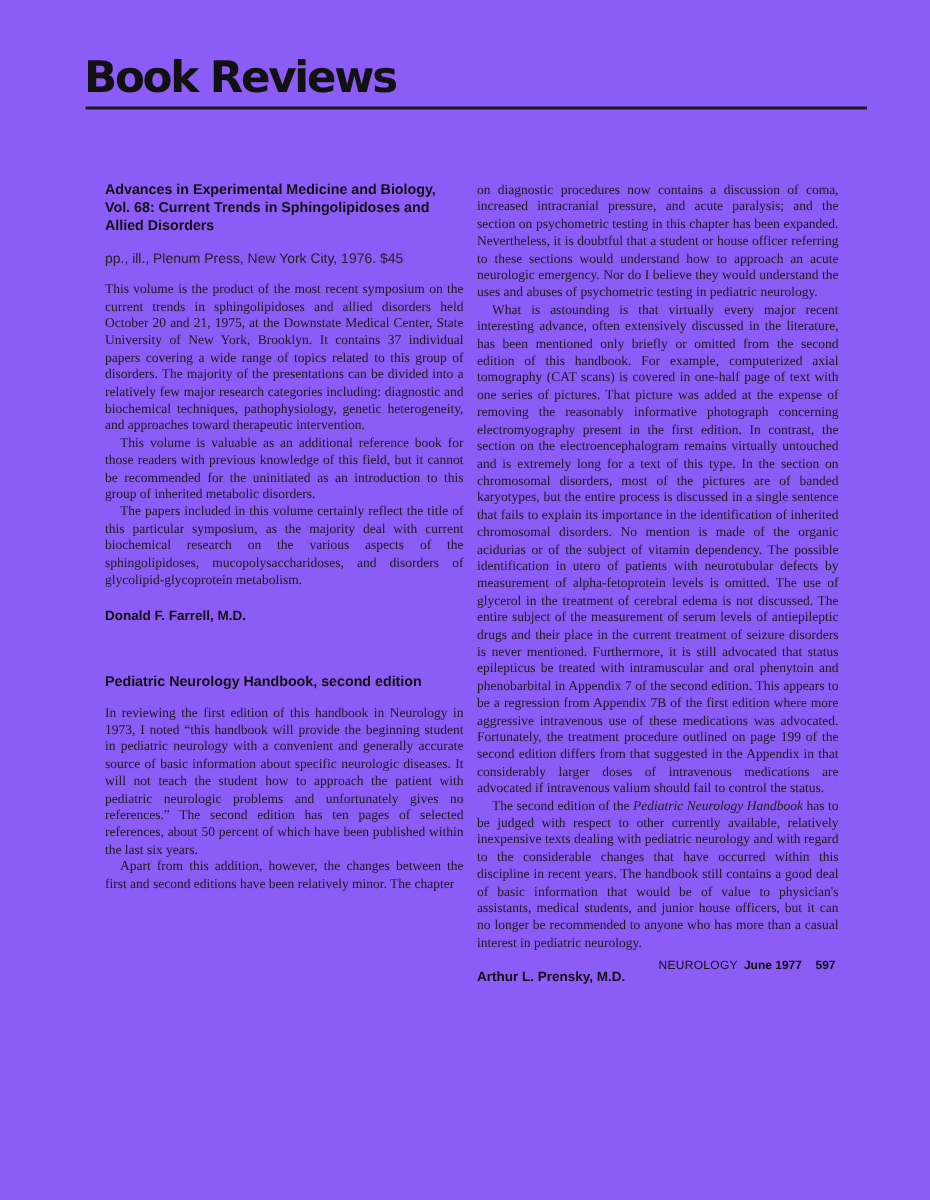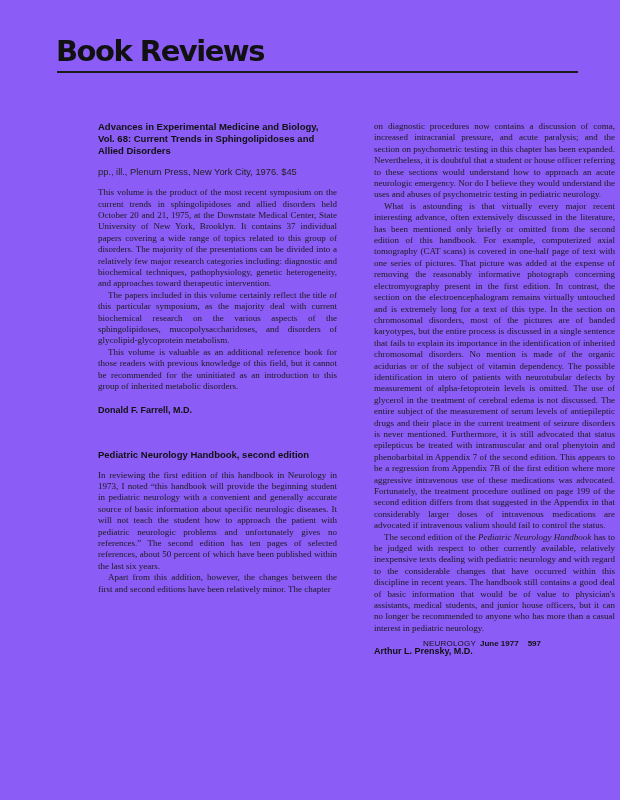--- a/index.html
+++ b/index.html
@@ -32,21 +32,21 @@
   }
 
   
   .columns {
     position: absolute;
     left: 70px; top: 121px;
     width: 489px;
     display: flex;
     gap: 9px;
   }
-  .col { flex: 0 0 auto; margin-left: 28px; }
+  .col { flex: 0 0 auto; }
   .col.left  { width: 239px; }
   .col.right { width: 241px; }
 
   .rev-heading {
     font-family: "Liberation Sans", sans-serif;
     font-weight: bold;
     font-size: 9.5px;
     line-height: 12px;
     color: #111111;
   }
@@ -77,21 +77,21 @@
     color: #111111;
   }
   .col.left .signature { padding-right: 6px; }
   .col.right .signature { padding-right: 18px; }
 
   .review-2 { margin-top: 34px; }
 
   
   .running-foot {
     position: absolute;
-    left: 300px; top: 639px;
+    left: 316px; top: 639px;
     width: 241px;
     text-align: right;
     font-family: "Liberation Sans", sans-serif;
     font-size: 8px;
     color: #111111;
     white-space: nowrap;
   }
   .running-foot .journal { font-weight: normal; letter-spacing: 0.2px; }
   .running-foot .issue { font-weight: bold; margin-left: 4px; }
   .running-foot .pageno { font-weight: bold; margin-left: 9px; }
@@ -111,22 +111,22 @@
       <article>
         <h2 class="rev-heading">
           <div>Advances in Experimental Medicine and Biology,</div>
           <div>Vol. 68: Current Trends in Sphingolipidoses and</div>
           <div>Allied Disorders</div>
         </h2>
         <div class="byline">
           <div>pp., ill., Plenum Press, New York City, 1976. $45</div>
         </div>
         <p class="body body-start">This volume is the product of the most recent symposium on the current trends in sphingolipidoses and allied disorders held October 20 and 21, 1975, at the Downstate Medical Center, State University of New York, Brooklyn. It contains 37 individual papers covering a wide range of topics related to this group of disorders. The majority of the presentations can be divided into a relatively few major research categories including: diagnostic and biochemical techniques, pathophysiology, genetic heterogeneity, and approaches toward therapeutic intervention.</p>
+        <p class="body indent">This volume is valuable as an additional reference book for those readers with previous knowledge of this field, but it cannot be recommended for the uninitiated as an introduction to this group of inherited metabolic disorders.</p>
         <p class="body indent">The papers included in this volume certainly reflect the title of this particular symposium, as the majority deal with current biochemical research on the various aspects of the sphingolipidoses, mucopolysaccharidoses, and disorders of glycolipid-glycoprotein metabolism.</p>
-        <p class="body indent">This volume is valuable as an additional reference book for those readers with previous knowledge of this field, but it cannot be recommended for the uninitiated as an introduction to this group of inherited metabolic disorders.</p>
         <div class="signature">Donald F. Farrell, M.D.</div>
       </article>
 
       <article class="review-2">
         <h2 class="rev-heading">Pediatric Neurology Handbook, second edition</h2>
         <p class="body body-start">In reviewing the first edition of this handbook in Neurology in 1973, I noted “this handbook will provide the beginning student in pediatric neurology with a convenient and generally accurate source of basic information about specific neurologic diseases. It will not teach the student how to approach the patient with pediatric neurologic problems and unfortunately gives no references.” The second edition has ten pages of selected references, about 50 percent of which have been published within the last six years.</p>
         <p class="body indent">Apart from this addition, however, the changes between the first and second editions have been relatively minor. The chapter</p>
       </article>
 
     </section>

